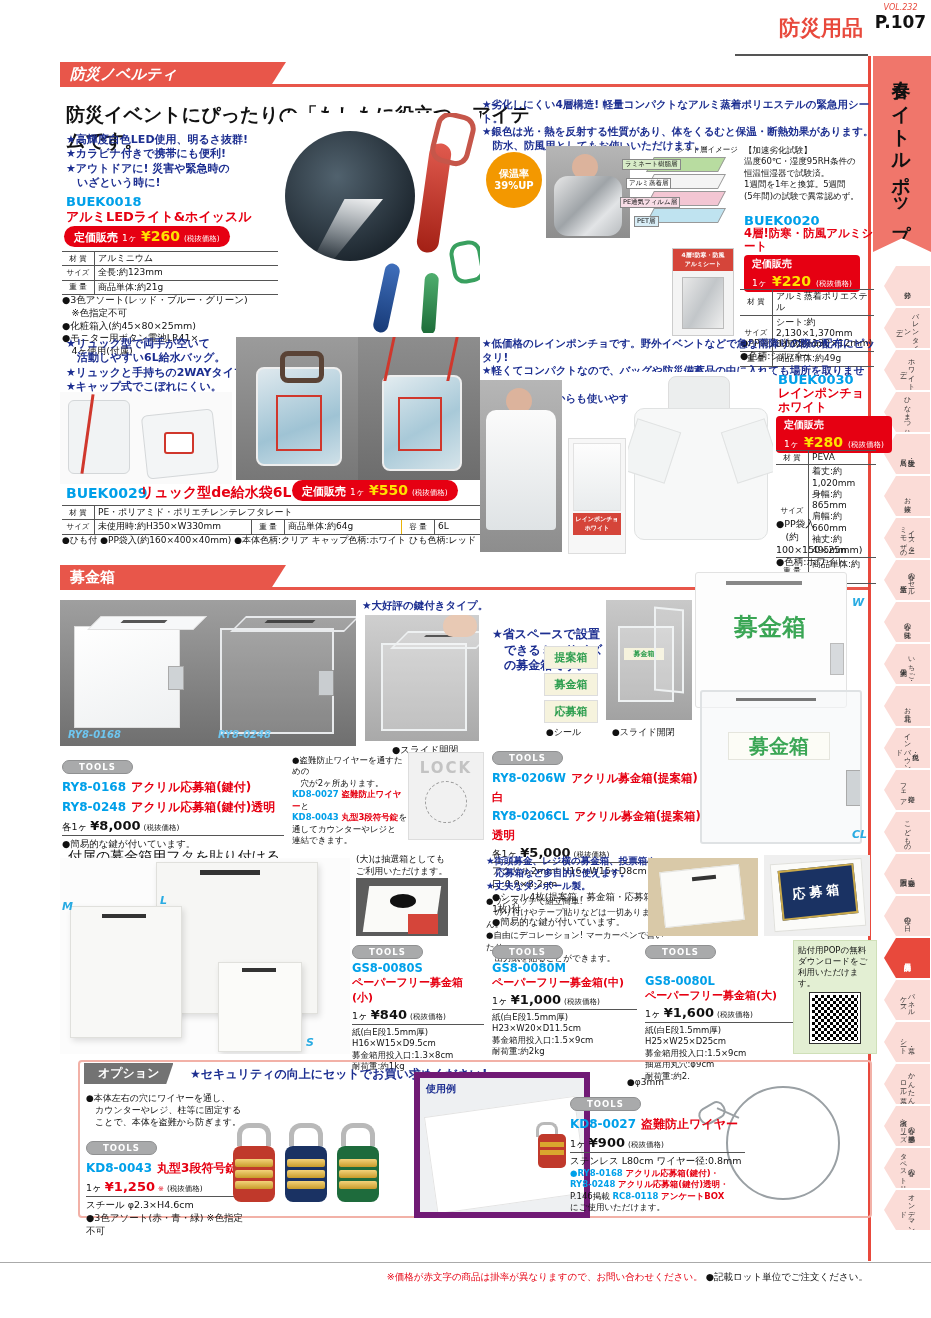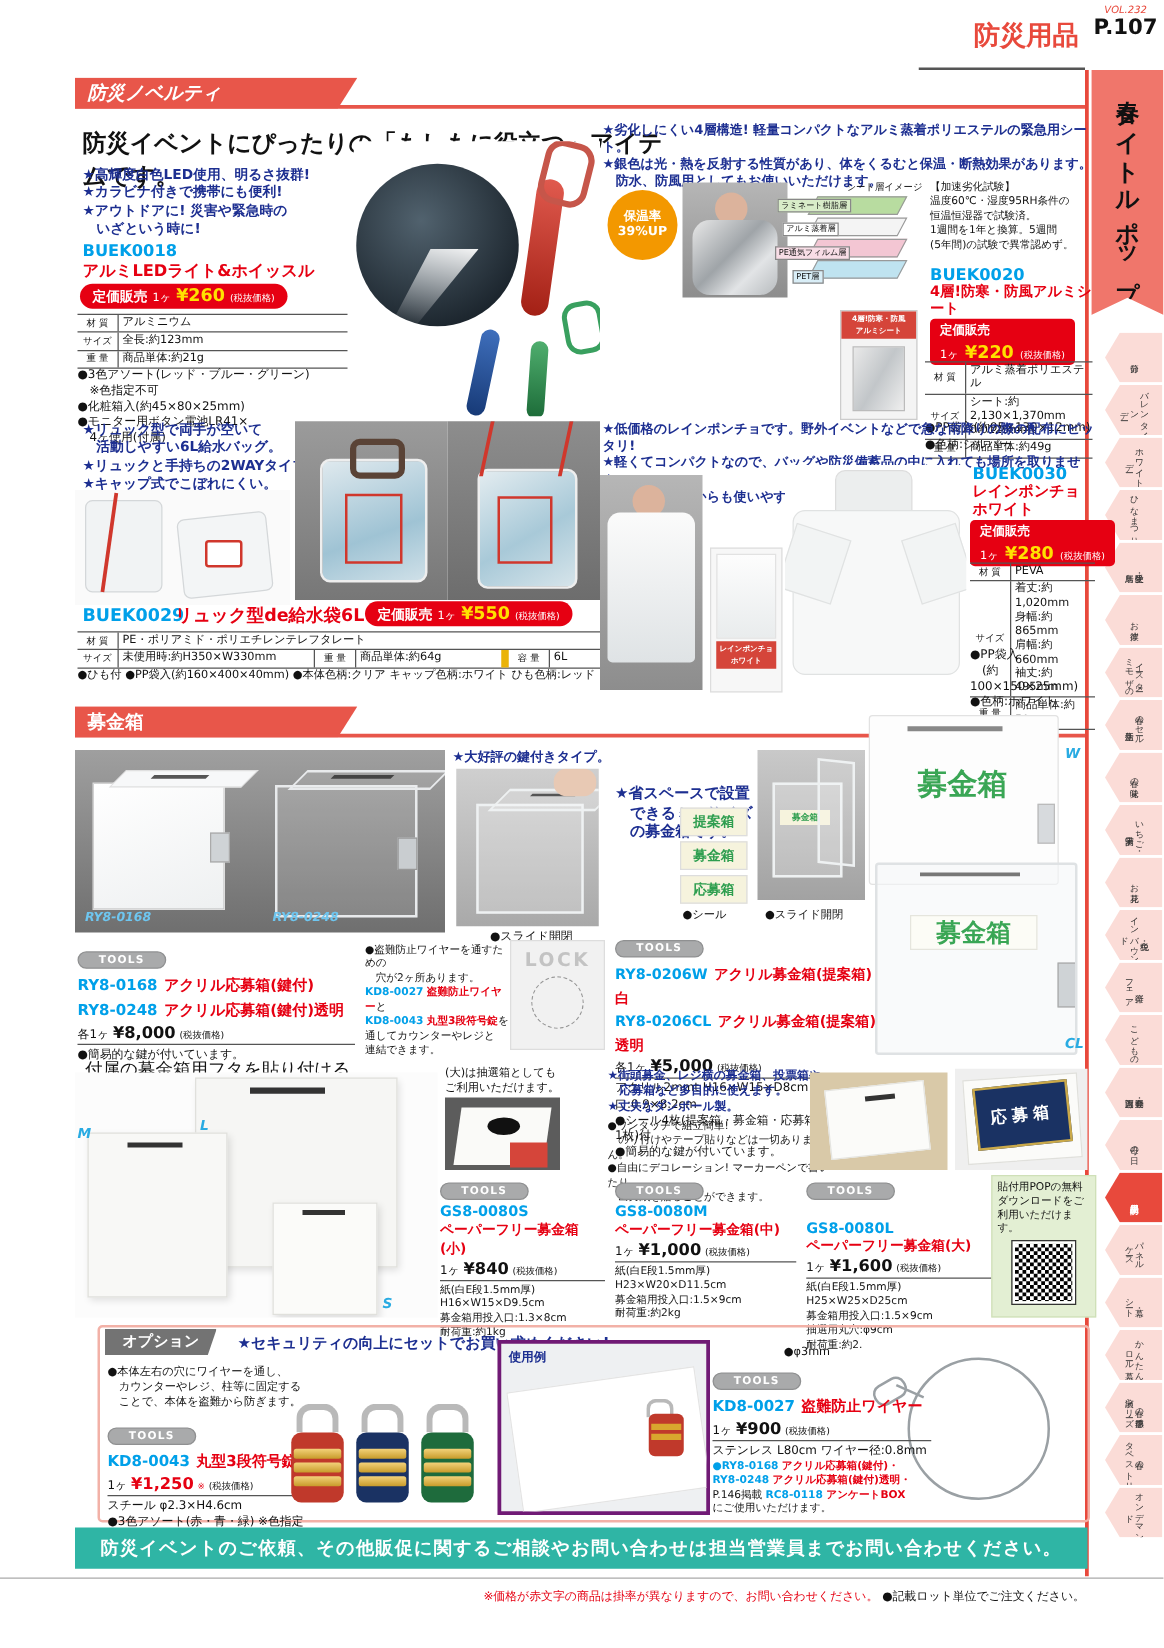--- a/index.html
+++ b/index.html
@@ -311,21 +311,21 @@
   <div class="abs spec" style="left:62px;top:505px;width:420px;">
     <div class="spec-row">
       <div class="spec-lab">材 質</div>
       <div class="spec-val">PE・ポリアミド・ポリエチレンテレフタレート</div>
     </div>
     <div class="spec-row">
       <div class="spec-lab">サイズ</div>
       <div class="spec-val" style="flex:none;width:150px;">未使用時:約H350×W330mm</div>
       <div class="spec-lab" style="border-left:1px solid #555;">重 量</div>
       <div class="spec-val" style="flex:none;width:110px;">商品単体:約64g</div>
-      <div class="spec-lab" style="border-left:6px solid #eab308;">容 量</div>
+      <div class="spec-lab" style="border-left:1px solid #eab308;">容 量</div>
       <div class="spec-val">6L</div>
     </div>
   </div>
   <div class="abs note" style="left:62px;top:534px;width:430px;font-size:9px;">●ひも付 ●PP袋入(約160×400×40mm) ●本体色柄:クリア キャップ色柄:ホワイト ひも色柄:レッド</div>
 
   <div class="abs navy pre" style="left:482px;top:337px;width:400px;font-size:10.5px;line-height:1.3;">★低価格のレインポンチョです。野外イベントなどで急な雨降りの際の配布にピッタリ!
 ★軽くてコンパクトなので、バッグや防災備蓄品の中に入れても場所を取りません。
 ★厚物衣料の上からも使いやすい幅広タイプ。</div>
   <div class="ph gray" style="left:480px;top:380px;width:82px;height:172px;">
     <div style="position:absolute;left:26px;top:8px;width:26px;height:26px;border-radius:50%;background:#dcb39c;"></div>
@@ -607,21 +607,21 @@
     <div>
         <div class="shk"></div>
         <div class="pbody" style="background:#1e6b3c;">
           <div class="band"></div>
           <div class="band"></div>
           <div class="band"></div>
         </div>
       </div>
   </div>
 
-  <div class="ph" style="left:398px;top:1072px;width:164px;height:134px;background:#eef0f2;border:3px solid #701a75;">
+  <div class="ph" style="left:414px;top:1072px;width:164px;height:134px;background:#eef0f2;border:6px solid #701a75;">
     <div class="navy" style="position:absolute;left:6px;top:4px;font-size:10px;">使用例</div>
     <div style="position:absolute;left:10px;top:28px;width:150px;height:96px;background:#fff;transform:rotate(-8deg);border:1px solid #e4e4e4;"></div>
     <div style="position:absolute;right:26px;top:44px;width:16px;height:12px;border:3px solid #b9b9b9;border-bottom:none;border-radius:8px 8px 0 0;"></div>
     <div style="position:absolute;right:18px;top:56px;width:28px;height:34px;border-radius:5px;background:#c0392b;"></div>
     <div style="position:absolute;right:20px;top:64px;width:24px;height:5px;background:#d9a62e;"></div>
     <div style="position:absolute;right:20px;top:72px;width:24px;height:5px;background:#d9a62e;"></div>
   </div>
   <div class="abs note" style="left:627px;top:1076px;font-size:9px;">●φ3mm</div>
 
   <div class="ph" style="left:690px;top:1068px;width:172px;height:140px;background:#fff;">
@@ -647,20 +647,19 @@
       <span class="namer" style="font-size:8.5px;">アクリル応募箱(鍵付)・</span><br>
       <span class="codeb" style="font-size:8.5px;">RY8-0248</span>
       <span class="namer" style="font-size:8.5px;">アクリル応募箱(鍵付)透明・</span><br>
       <span>P.146掲載</span>
       <span class="codeb" style="font-size:8.5px;">RC8-0118</span>
       <span class="namer" style="font-size:8.5px;">アンケートBOX</span><br>
       <span>にご使用いただけます。</span>
     </div>
   </div>
 
-  <div class="banner">防災イベントのご依頼、その他販促に関するご相談やお問い合わせは担当営業員までお問い合わせください。</div>
   <div class="abs" style="left:0;top:1262px;width:931px;height:1px;background:#aaa;"></div>
   <div class="abs" style="left:60px;top:1271px;width:808px;text-align:right;font-size:9.5px;">
     <span style="color:#e60012;">※価格が赤文字の商品は掛率が異なりますので、お問い合わせください。</span>
     <span>●記載ロット単位でご注文ください。</span>
   </div>
 
 </div>
 
 </body></html>

